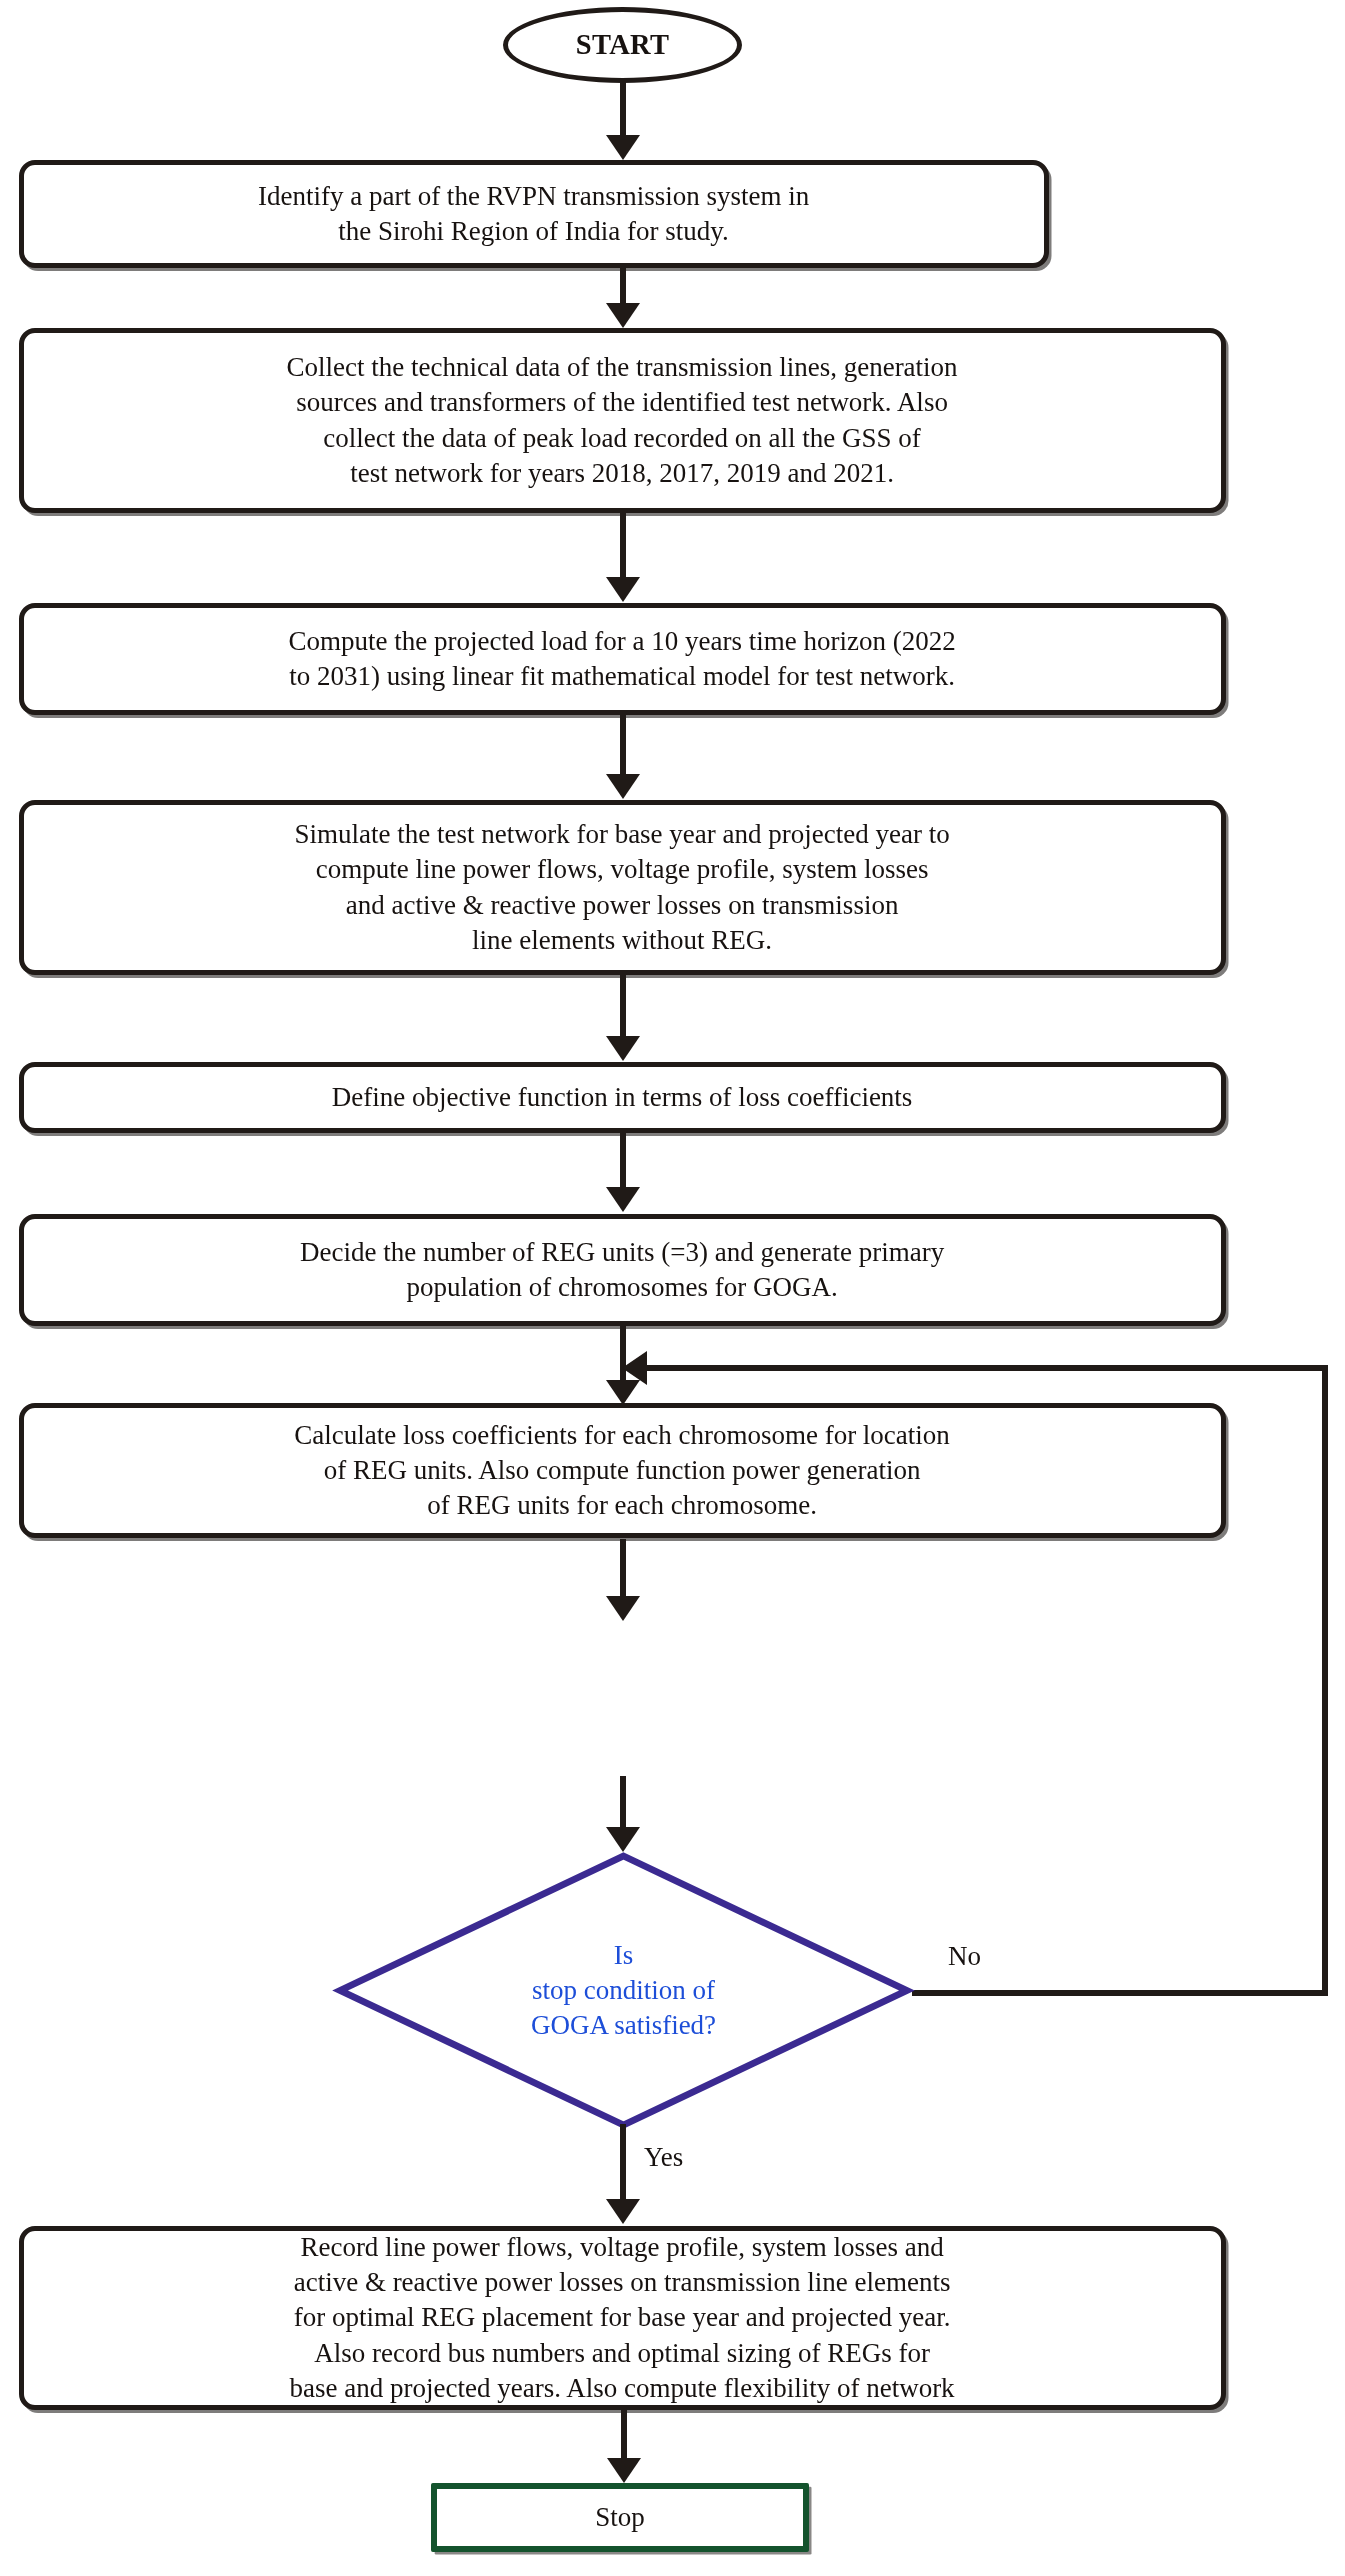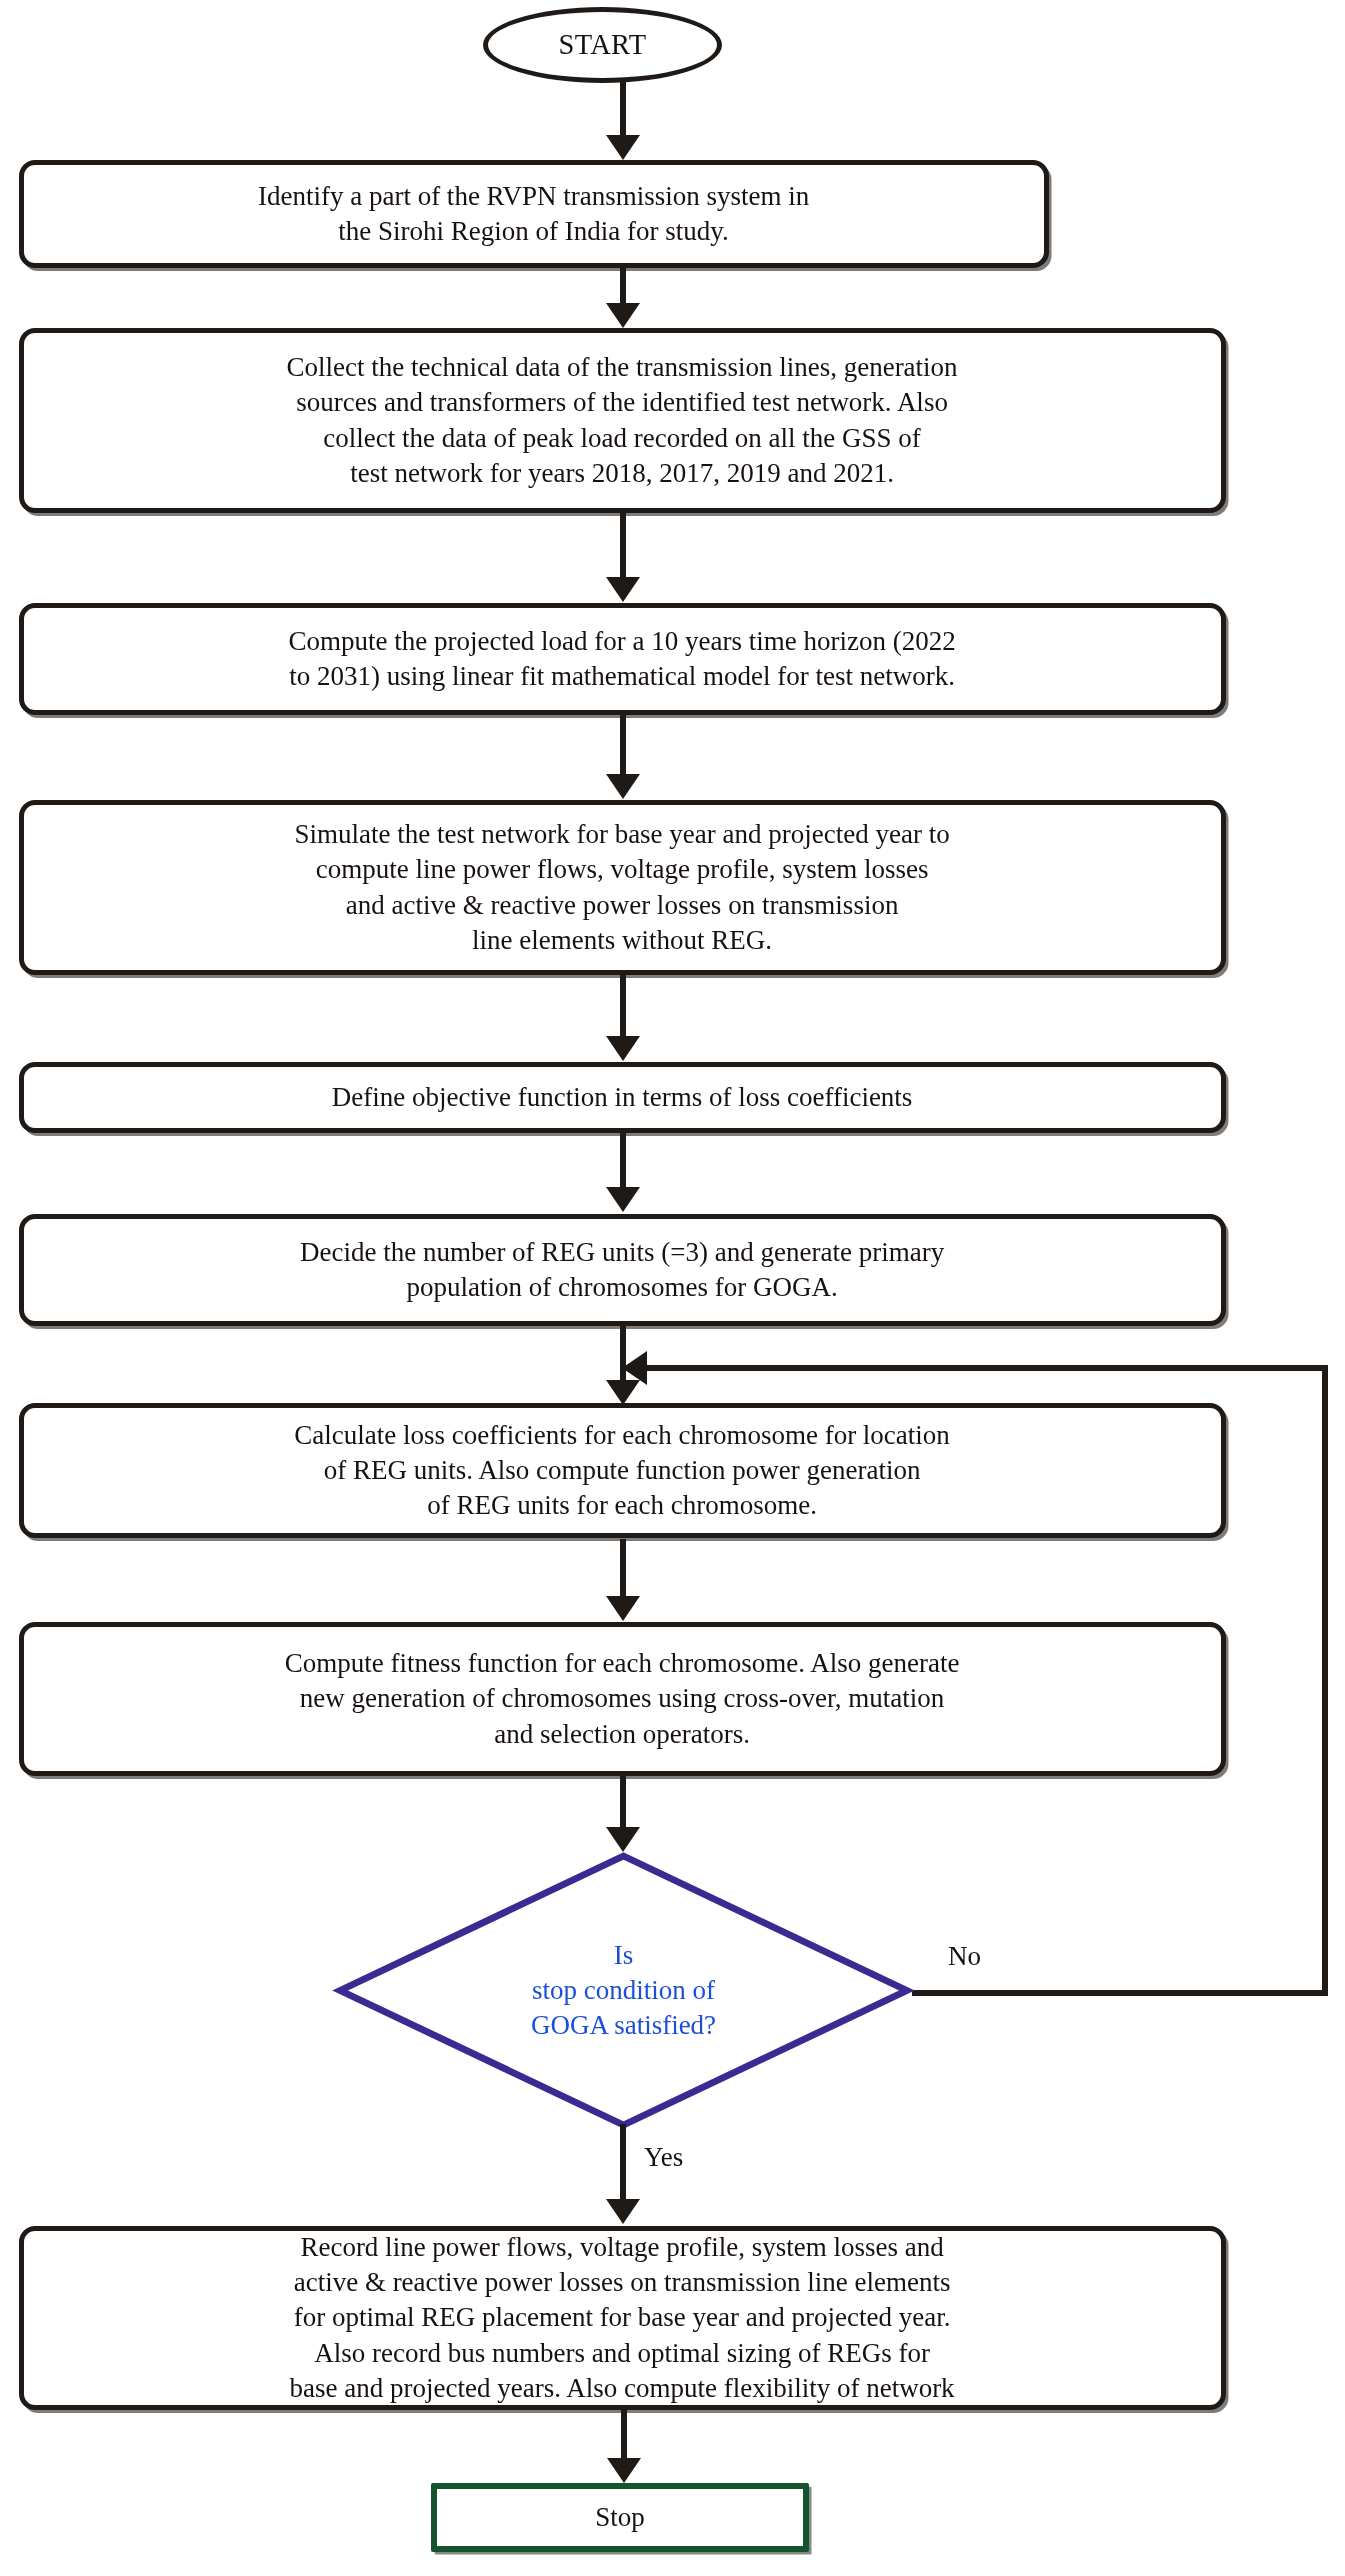--- a/index.html
+++ b/index.html
@@ -80,21 +80,21 @@
     font-size:27px;
     color:#171210;
     white-space:nowrap;
   }
 </style>
 </head>
 <body>
 
 <div id="root">
 
-  <div class="node terminator-oval" style="left:483px;top:7.4px;width:239px;height:76px;">
+  <div class="node terminator-oval" style="left:503px;top:7.4px;width:239px;height:76px;font-weight:bold;">
     <span class="txt">START</span>
   </div>
 
   <div class="edge vline" style="left:620px;top:81px;height:57px;"></div>
   <div class="arrowhead" style="left:606px;top:135px;"></div>
 
   <div class="node proc" style="left:18.6px;top:160px;width:1030px;height:108px;">
     <span class="txt">
       <span>Identify a part of the RVPN transmission system in</span><br>
       <span>the Sirohi Region of India for study.</span>
@@ -168,27 +168,20 @@
     <span class="txt">
       <span>Calculate loss coefficients for each chromosome for location</span><br>
       <span>of REG units. Also compute function power generation</span><br>
       <span>of REG units for each chromosome.</span>
     </span>
   </div>
 
   <div class="edge vline" style="left:620px;top:1539px;height:60px;"></div>
   <div class="arrowhead" style="left:606px;top:1596px;"></div>
 
-  <div class="node proc" style="left:18.6px;top:1622px;width:1207px;height:154px;">
-    <span class="txt">
-      <span>Compute fitness function for each chromosome. Also generate</span><br>
-      <span>new generation of chromosomes using cross-over, mutation</span><br>
-      <span>and selection operators.</span>
-    </span>
-  </div>
 
   <div class="edge vline" style="left:620px;top:1776px;height:53px;"></div>
   <div class="arrowhead" style="left:606px;top:1827px;"></div>
 
   <div class="diamond-wrap" style="left:335px;top:1851px;width:577px;height:279px;">
     <svg width="577" height="279" viewBox="0 0 930 450" aria-hidden="true">
       <polygon points="465,8 922,225 465,442 8,225" fill="#ffffff" stroke="#3b2a91" stroke-width="11" stroke-linejoin="miter"></polygon>
     </svg>
     <div class="diamond-label">
       <span>

